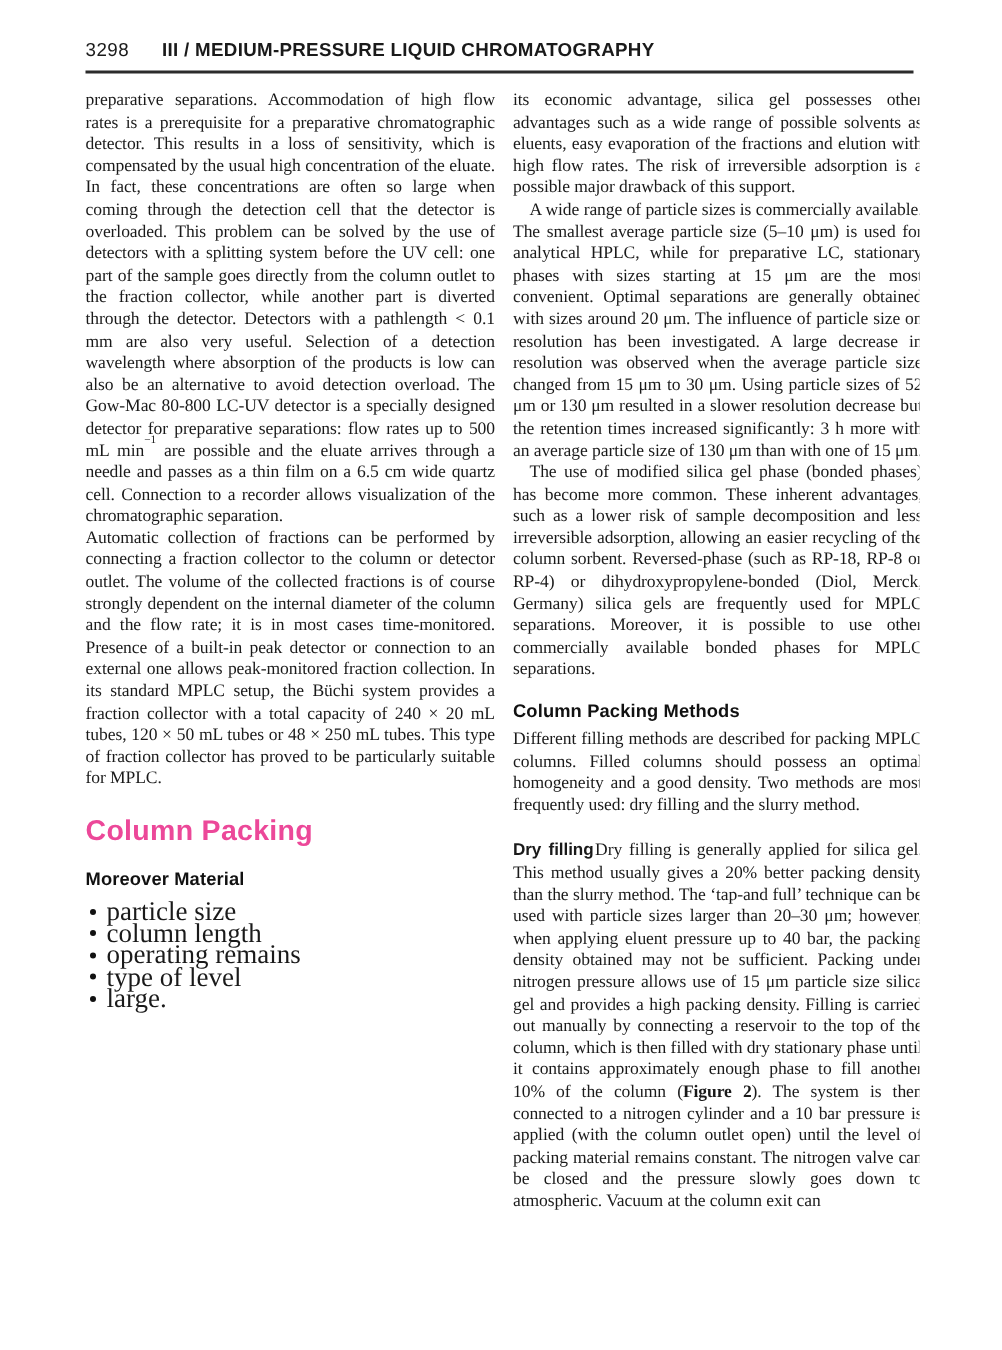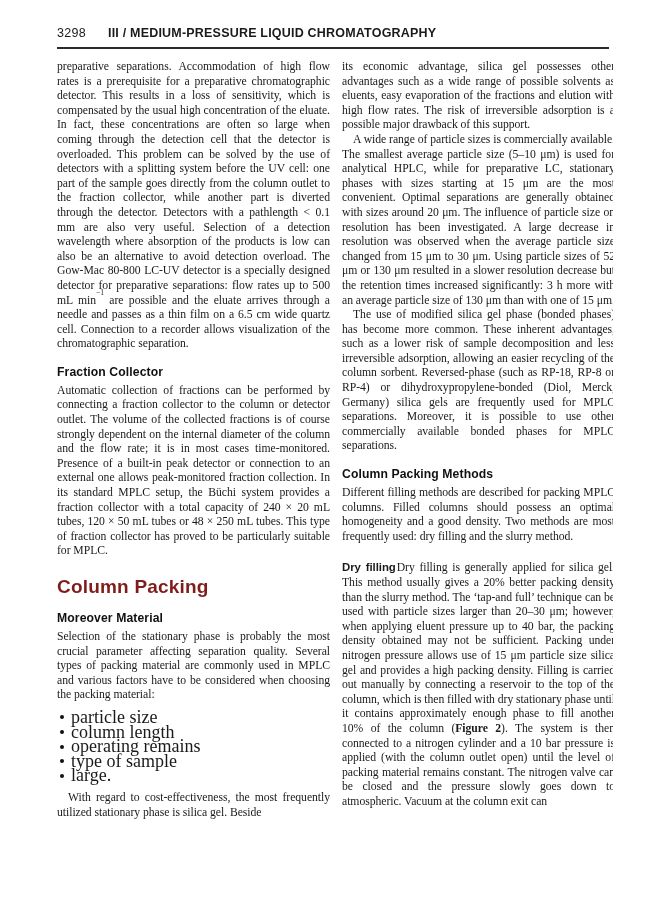--- a/index.html
+++ b/index.html
@@ -73,21 +73,21 @@
     font-size: 12.2px;
     letter-spacing: 0.1px;
     color: #111;
   }
   .main-heading {
     margin: 17px 0 7px 0;
     font-family: "Liberation Sans", sans-serif;
     font-weight: 700;
     font-size: 19px;
     letter-spacing: 0.2px;
-    color: #7f1d1d;
+    color: #ec4899;
   }
   .bullet-list {
     list-style: none;
     margin: 7px 0 8px 0;
     padding: 0;
   }
   .bullet-item {
     position: relative;
     padding-left: 14px;
     font-size: 18px;
@@ -128,37 +128,34 @@
       <span class="pagenum">3298</span>
       <span class="runtitle">III / MEDIUM-PRESSURE LIQUID CHROMATOGRAPHY</span>
     </header>
     <div class="header-rule"></div>
 
     <main class="columns">
 
       <div class="col">
         <p class="para"><span>preparative separations. Accommodation of high flow rates is a prerequisite for a preparative chromatographic detector. This results in a loss of sensitivity, which is compensated by the usual high concentration of the eluate. In fact, these concentrations are often so large when coming through the detection cell that the detector is overloaded. This problem can be solved by the use of detectors with a splitting system before the UV cell: one part of the sample goes directly from the column outlet to the fraction collector, while another part is diverted through the detector. Detectors with a pathlength &lt; 0.1 mm are also very useful. Selection of a detection wavelength where absorption of the products is low can also be an alternative to avoid detection overload. The Gow-Mac 80-800 LC-UV detector is a specially designed detector for preparative separations: flow rates up to 500 mL min</span><sup class="sup">−1</sup><span> are possible and the eluate arrives through a needle and passes as a thin film on a 6.5 cm wide quartz cell. Connection to a recorder allows visualization of the chromatographic separation.</span></p>
 
-        <h3 class="sec-heading">Fraction Collector</h3>
         <p class="para">Automatic collection of fractions can be performed by connecting a fraction collector to the column or detector outlet. The volume of the collected fractions is of course strongly dependent on the internal diameter of the column and the flow rate; it is in most cases time-monitored. Presence of a built-in peak detector or connection to an external one allows peak-monitored fraction collection. In its standard MPLC setup, the Büchi system provides a fraction collector with a total capacity of 240 × 20 mL tubes, 120 × 50 mL tubes or 48 × 250 mL tubes. This type of fraction collector has proved to be particularly suitable for MPLC.</p>
 
         <h2 class="main-heading">Column Packing</h2>
 
         <h3 class="sec-heading">Moreover Material</h3>
-        <p class="para">Selection of the stationary phase is probably the most crucial parameter affecting separation quality. Several types of packing material are commonly used in MPLC and various factors have to be considered when choosing the packing material:</p>
 
         <ul class="bullet-list">
           <li class="bullet-item"><span class="bullet-dot"></span><span>particle size</span></li>
           <li class="bullet-item"><span class="bullet-dot"></span><span>column length</span></li>
           <li class="bullet-item"><span class="bullet-dot"></span><span>operating remains</span></li>
-          <li class="bullet-item"><span class="bullet-dot"></span><span>type of sample</span></li>
+          <li class="bullet-item"><span class="bullet-dot"></span><span>type of level</span></li>
           <li class="bullet-item"><span class="bullet-dot"></span><span>large.</span></li>
         </ul>
 
-        <p class="para indent">With regard to cost-effectiveness, the most frequently utilized stationary phase is silica gel. Beside</p>
       </div>
 
       <div class="col">
         <p class="para">its economic advantage, silica gel possesses other advantages such as a wide range of possible solvents as eluents, easy evaporation of the fractions and elution with high flow rates. The risk of irreversible adsorption is a possible major drawback of this support.</p>
         <p class="para indent">A wide range of particle sizes is commercially available. The smallest average particle size (5–10 μm) is used for analytical HPLC, while for preparative LC, stationary phases with sizes starting at 15 μm are the most convenient. Optimal separations are generally obtained with sizes around 20 μm. The influence of particle size on resolution has been investigated. A large decrease in resolution was observed when the average particle size changed from 15 μm to 30 μm. Using particle sizes of 52 μm or 130 μm resulted in a slower resolution decrease but the retention times increased significantly: 3 h more with an average particle size of 130 μm than with one of 15 μm.</p>
         <p class="para indent">The use of modified silica gel phase (bonded phases) has become more common. These inherent advantages, such as a lower risk of sample decomposition and less irreversible adsorption, allowing an easier recycling of the column sorbent. Reversed-phase (such as RP-18, RP-8 or RP-4) or dihydroxypropylene-bonded (Diol, Merck, Germany) silica gels are frequently used for MPLC separations. Moreover, it is possible to use other commercially available bonded phases for MPLC separations.</p>
 
         <h3 class="sec-heading">Column Packing Methods</h3>
         <p class="para">Different filling methods are described for packing MPLC columns. Filled columns should possess an optimal homogeneity and a good density. Two methods are most frequently used: dry filling and the slurry method.</p>
 

